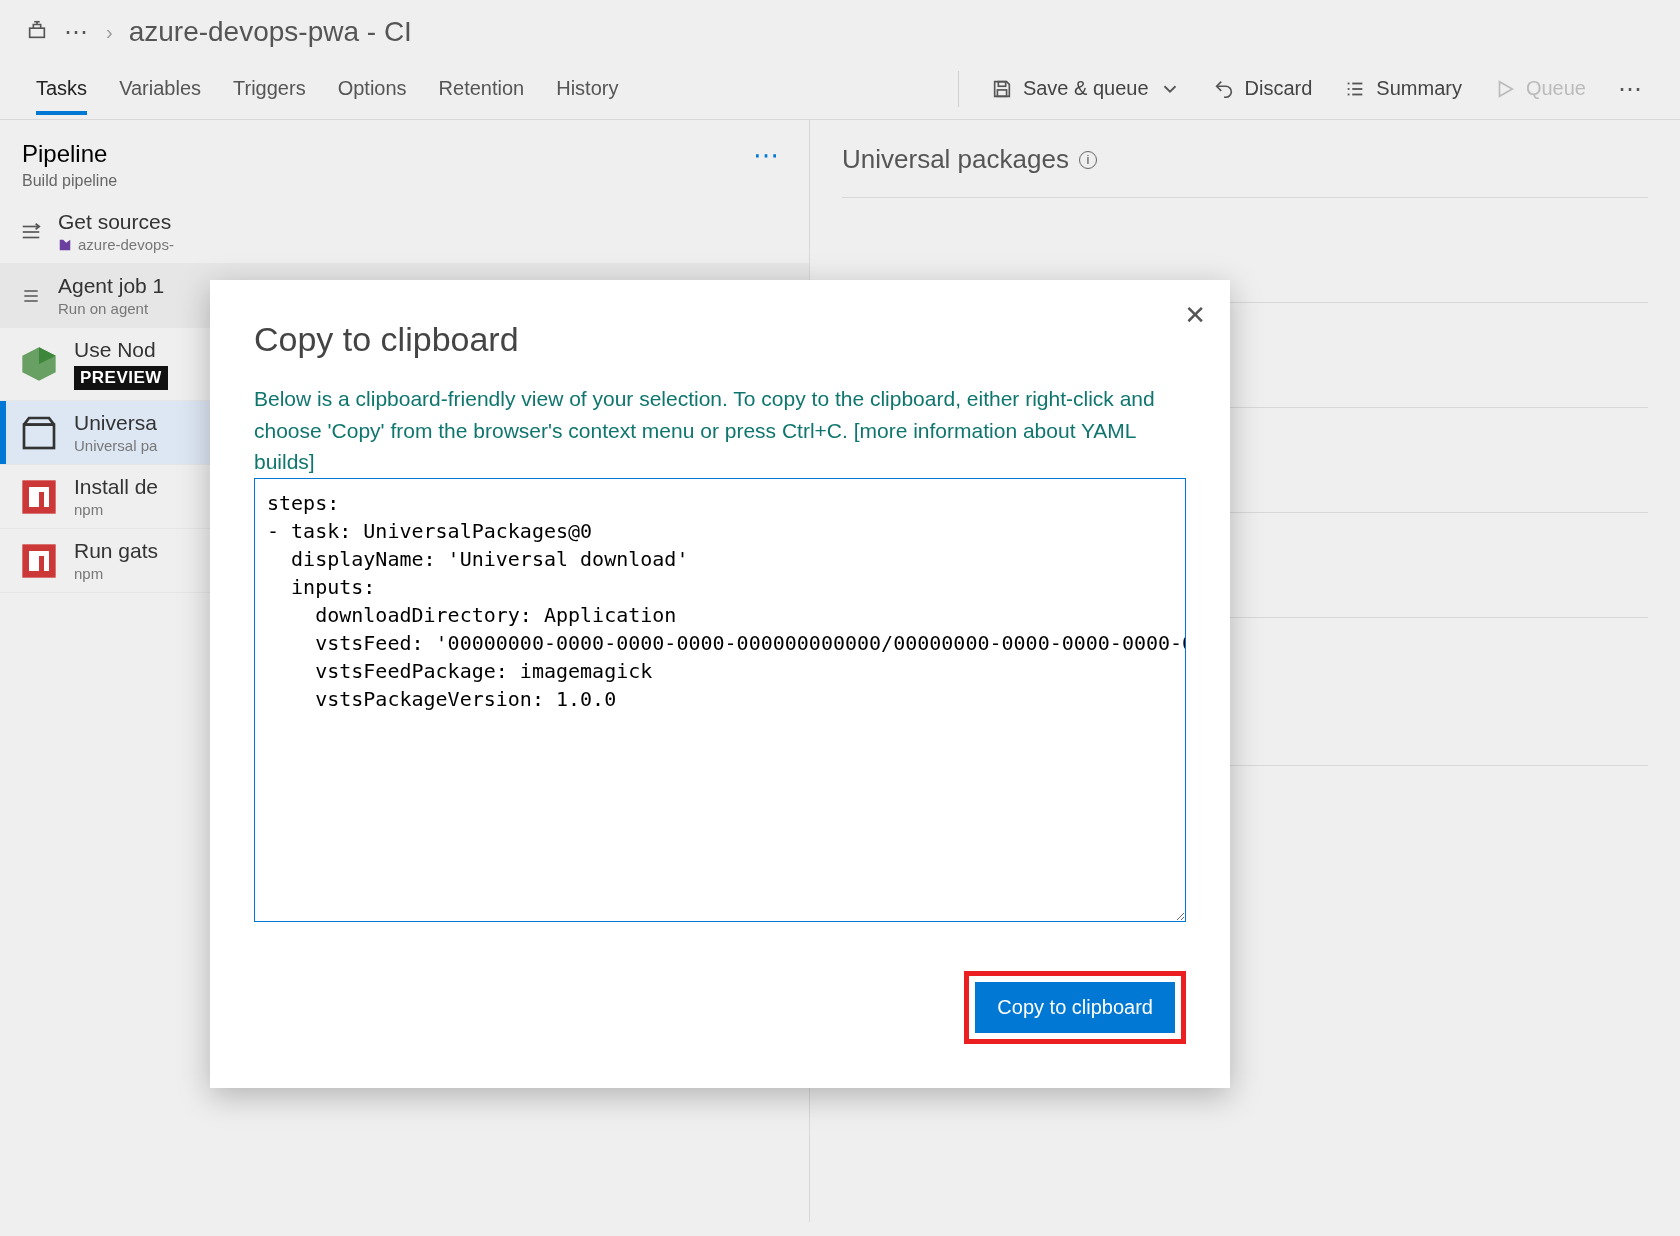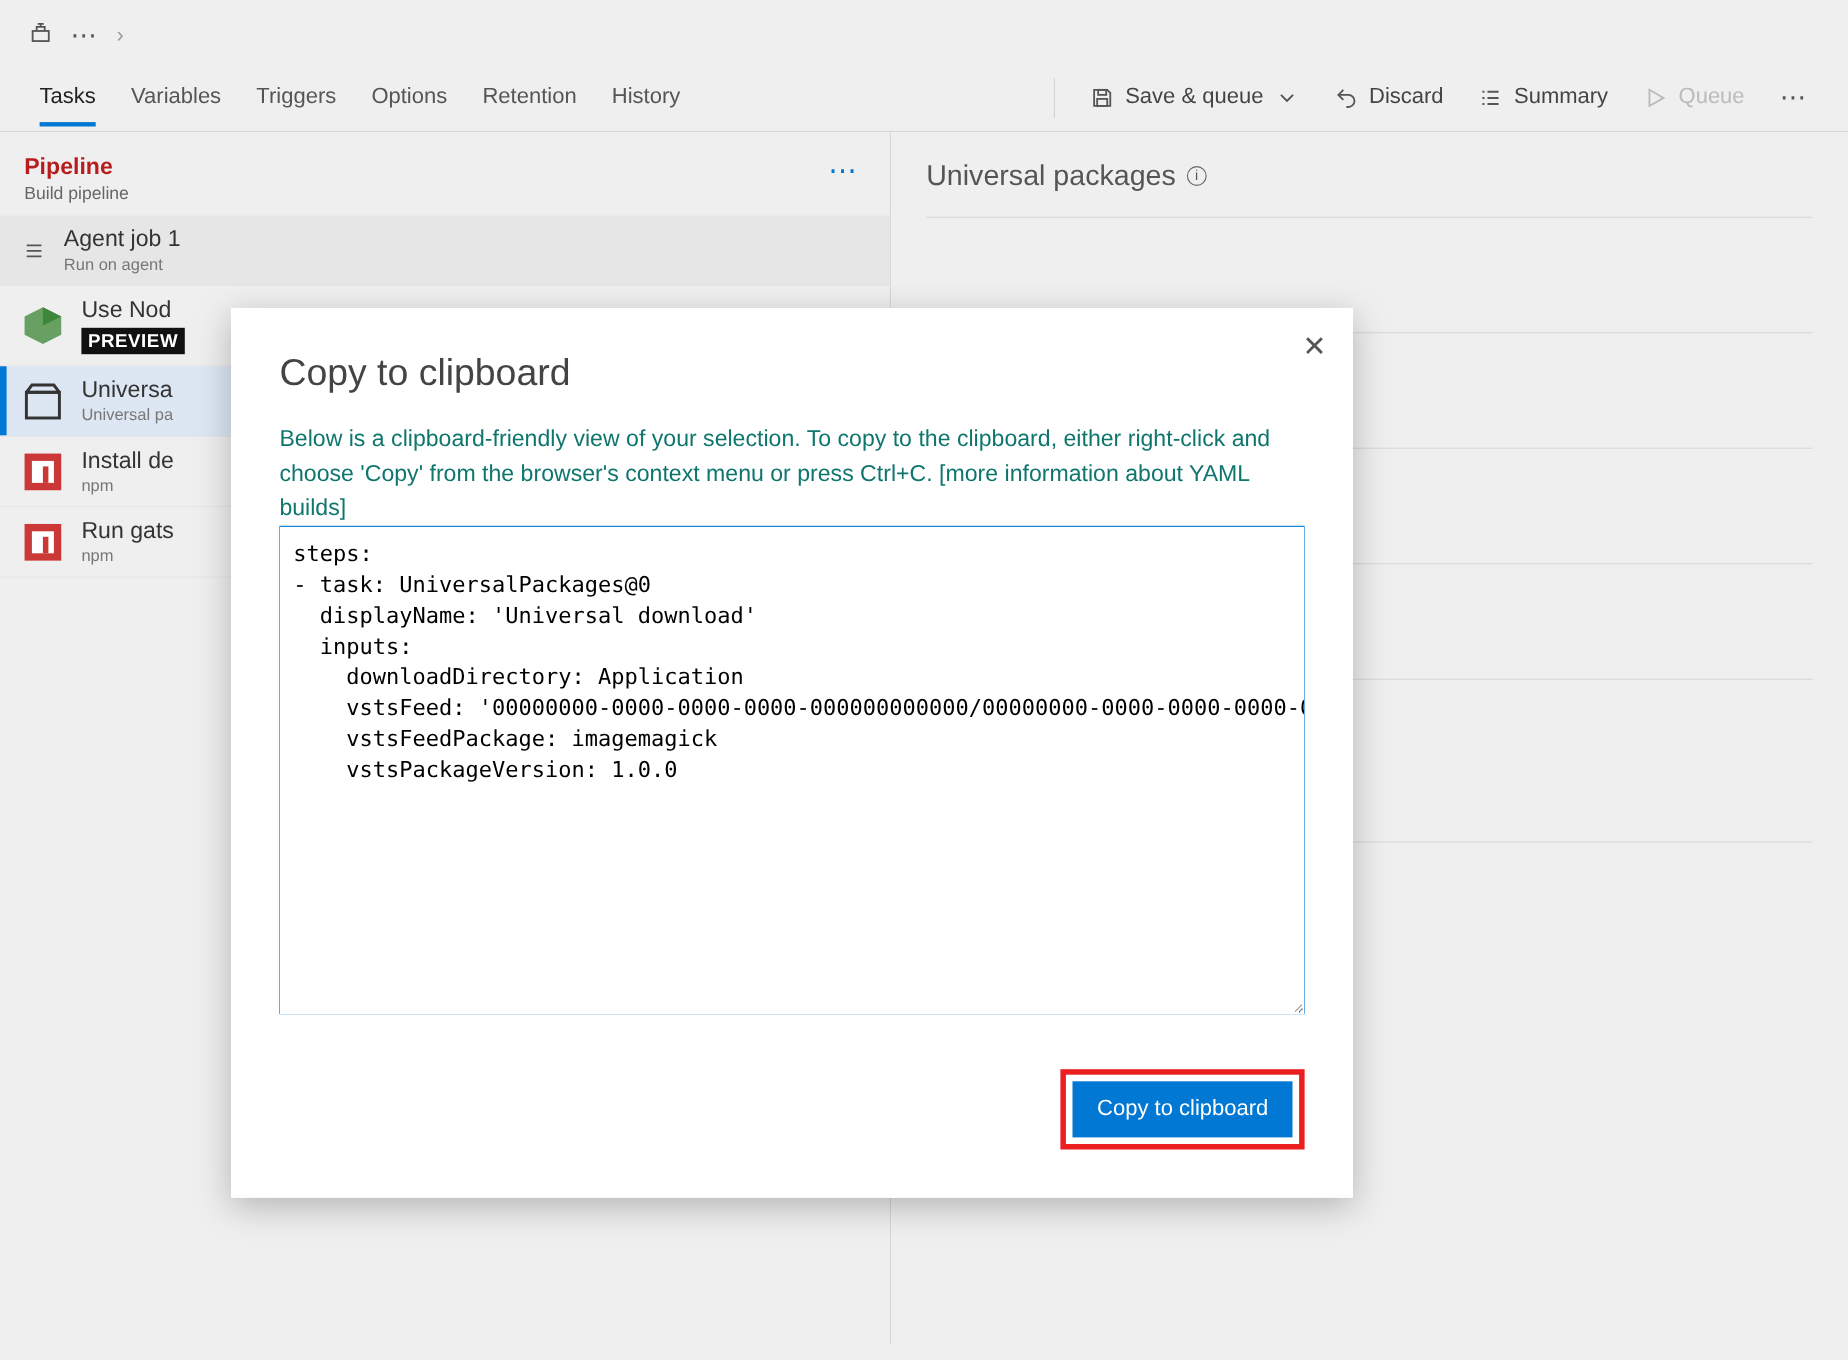--- a/index.html
+++ b/index.html
@@ -24,21 +24,21 @@
   .action svg { width: 22px; height: 22px; }
   .dots3 { font-size: 24px; color: #555; letter-spacing: 2px; }
 
   
   .cols { display: flex; height: calc(100% - 134px); }
   .left { width: 810px; border-right: 1px solid #d8d8d8; }
   .right { flex: 1; padding: 24px 32px; }
 
   
   .pipe-head { display: flex; align-items: flex-start; justify-content: space-between; padding: 20px 28px 10px 22px; }
-  .pipe-head h2 { font-size: 21px; font-weight: 700; color: #b91c1c; }
+  .pipe-head h2 { font-size: 24px; font-weight: 400; color: #000000; }
   .pipe-head .sub { font-size: 16px; color: #666; margin-top: 4px; }
   .pipe-dots { color: #0078d4; font-size: 26px; letter-spacing: 2px; }
 
   
   .row { display: flex; align-items: center; gap: 14px; padding: 10px 18px; border-bottom: 1px solid #e6e6e6; }
   .row .rtitle { font-size: 21px; color: #333; }
   .row .rsub { font-size: 15px; color: #777; margin-top: 2px; }
   .row .icon-left { width: 26px; display: flex; justify-content: center; }
   .row.selected { background: #dde7f4; box-shadow: inset 6px 0 #0078d4; }
   .row.agent { background: #e6e6e6; }
@@ -74,20 +74,21 @@
   <span class="bc-icon">
     <svg viewBox="0 0 24 24" fill="none" stroke="#555" stroke-width="1.8">
         <rect x="4" y="10" width="16" height="10"></rect>
         <path d="M8 10V6h8v4"></path>
         <line x1="12" y1="3" x2="12" y2="6"></line>
         <line x1="9" y1="3" x2="15" y2="3"></line>
       </svg>
   </span>
   <span class="bc-dots">⋯</span>
   <span class="bc-chev">›</span>
+  <span class="bc-title">azure-devops-pwa - CI</span>
 </div>
 
 <div class="tabbar">
   <span class="tab active">Tasks</span>
   <span class="tab">Variables</span>
   <span class="tab">Triggers</span>
   <span class="tab">Options</span>
   <span class="tab">Retention</span>
   <span class="tab">History</span>
   <div class="spacer"></div>
@@ -133,20 +134,39 @@
 <div class="cols">
   <div class="left">
     <div class="pipe-head">
       <div>
         <h2>Pipeline</h2>
         <div class="sub">Build pipeline</div>
       </div>
       <span class="pipe-dots">⋯</span>
     </div>
 
+    <div class="row">
+      <span class="icon-left">
+        <svg width="22" height="22" viewBox="0 0 24 24" fill="none" stroke="#555" stroke-width="1.8">
+            <line x1="3" y1="6" x2="21" y2="6"></line>
+            <line x1="3" y1="12" x2="21" y2="12"></line>
+            <line x1="3" y1="18" x2="21" y2="18"></line>
+            <polyline points="17 3 21 6 17 9" fill="none"></polyline>
+          </svg>
+      </span>
+      <div>
+        <div class="rtitle">Get sources</div>
+        <div class="rsub" style="display:flex;align-items:center;gap:6px;">
+          <svg width="14" height="14" viewBox="0 0 24 24">
+              <polygon points="3 3 9 3 14 8 21 3 21 21 3 21" fill="#6b3fa0"></polygon>
+            </svg>
+          <span>azure-devops-</span>
+        </div>
+      </div>
+    </div>
 
     <div class="row agent">
       <span class="icon-left">
         <svg width="20" height="20" viewBox="0 0 24 24" fill="none" stroke="#555" stroke-width="1.8">
             <line x1="4" y1="6" x2="20" y2="6"></line>
             <line x1="4" y1="12" x2="20" y2="12"></line>
             <line x1="4" y1="18" x2="20" y2="18"></line>
           </svg>
       </span>
       <div>

